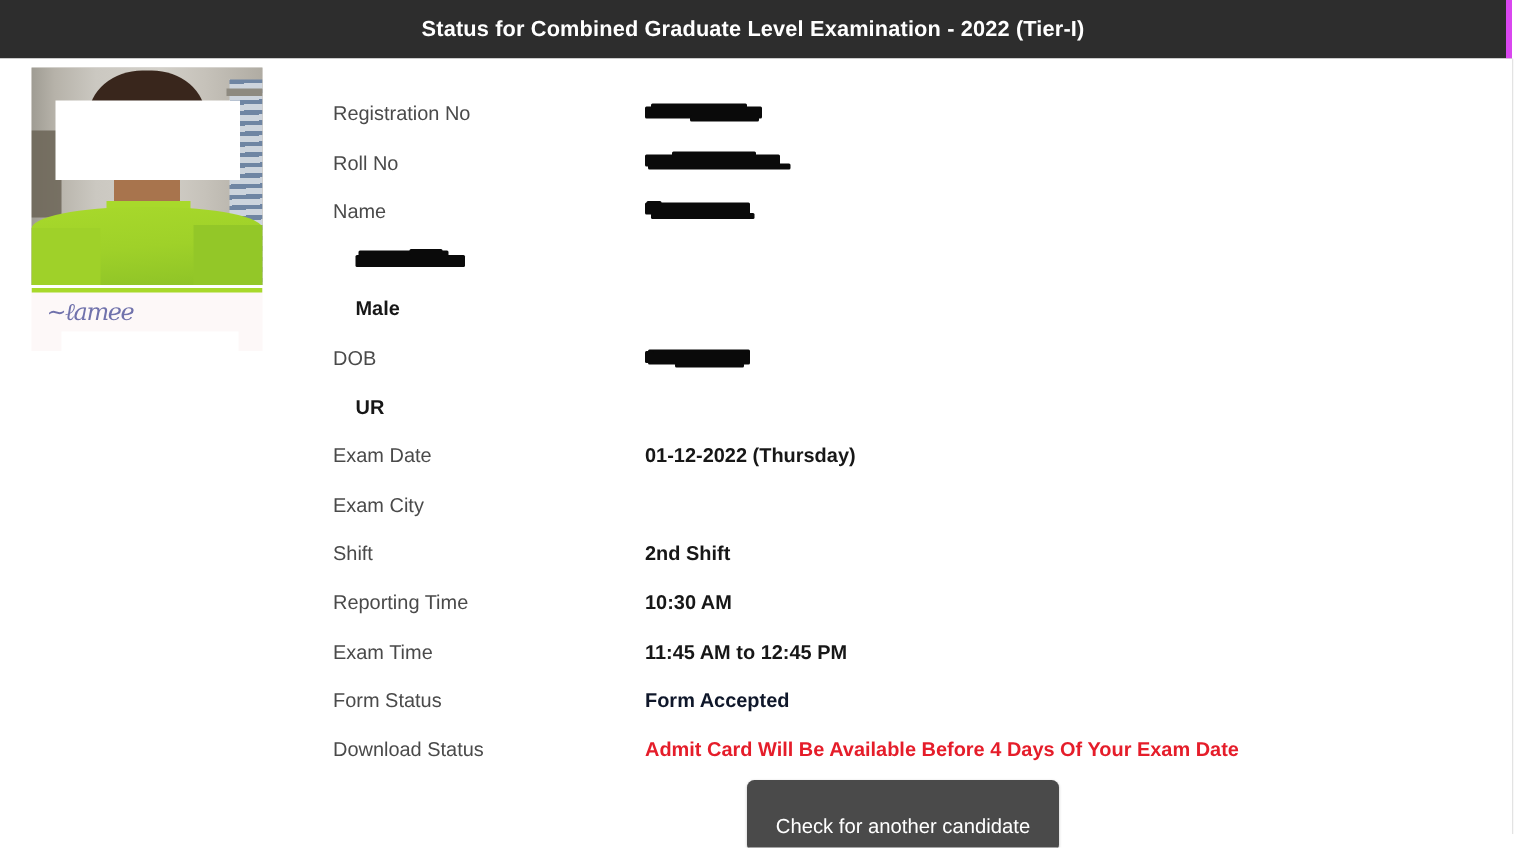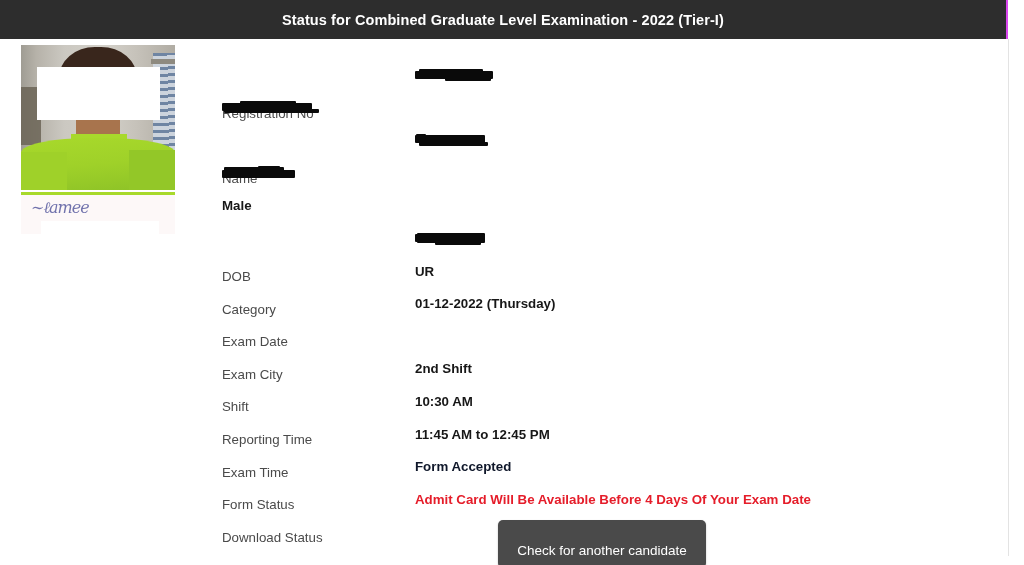--- a/index.html
+++ b/index.html
@@ -22,21 +22,21 @@
   }
 
   
   .header-bar {
     position: absolute;
     left: 0;
     top: 0;
     width: 1008px;
     height: 39px;
     background: #2d2d2d;
-    border-right: 2px solid #d946ef;
+    border-right: 4px solid #d946ef;
     display: flex;
     align-items: center;
     justify-content: center;
   }
   .header-title {
     color: #ffffff;
     font-size: 14.5px;
     font-weight: bold;
     letter-spacing: 0.1px;
     text-align: center;
@@ -213,29 +213,29 @@
     align-items: flex-start;
     height: 32.6px;
   }
   .lbl {
     width: 193px;
     flex: 0 0 193px;
     font-size: 13.3px;
     color: #4a4a4a;
     line-height: 17px;
     padding-top: 1px;
-    margin-top: 38px;
   }
   .val {
     flex: 1 1 auto;
     font-size: 13.3px;
     font-weight: bold;
     color: #171717;
     line-height: 17px;
     padding-top: 1px;
+    margin-left: 15px;
   }
   .val.accepted {
     color: #0f172a;
     font-weight: bold;
   }
   .val.warning {
     color: #e51d2a;
     font-weight: bold;
   }
 
@@ -344,20 +344,21 @@
     <div class="details">
 
       <div class="row">
         <div class="lbl">Registration No</div>
         <div class="val">
           <span class="redact r-reg"><i class="a"></i><i class="b"></i><i class="c"></i></span>
         </div>
       </div>
 
       <div class="row">
+        <div class="lbl">Roll No</div>
         <div class="val">
           <span class="redact r-roll"><i class="a"></i><i class="b"></i><i class="c"></i></span>
         </div>
       </div>
 
       <div class="row">
         <div class="lbl">Name</div>
         <div class="val">
           <span class="redact r-name"><i class="a"></i><i class="b"></i><i class="c"></i></span>
         </div>
@@ -374,21 +375,20 @@
       </div>
 
       <div class="row">
         <div class="lbl">DOB</div>
         <div class="val">
           <span class="redact r-dob"><i class="a"></i><i class="b"></i><i class="c"></i></span>
         </div>
       </div>
 
       <div class="row">
-        <div class="lbl">Category</div>
         <div class="val">UR</div>
       </div>
 
       <div class="row">
         <div class="lbl">Exam Date</div>
         <div class="val">01-12-2022 (Thursday)</div>
       </div>
 
       <div class="row">
         <div class="lbl">Exam City</div>

